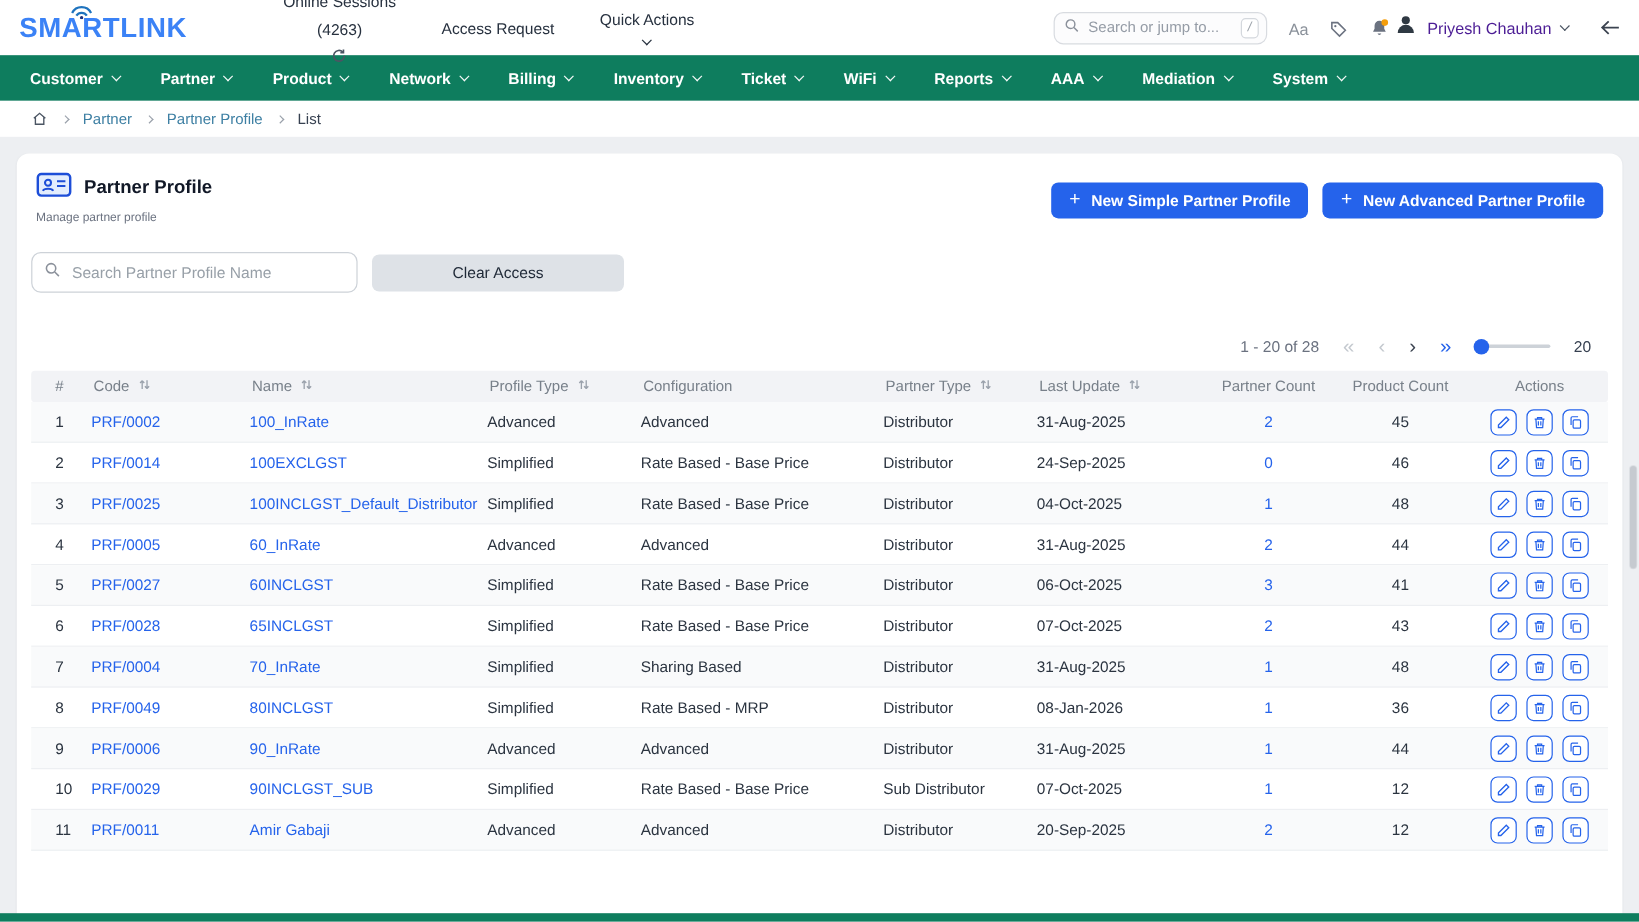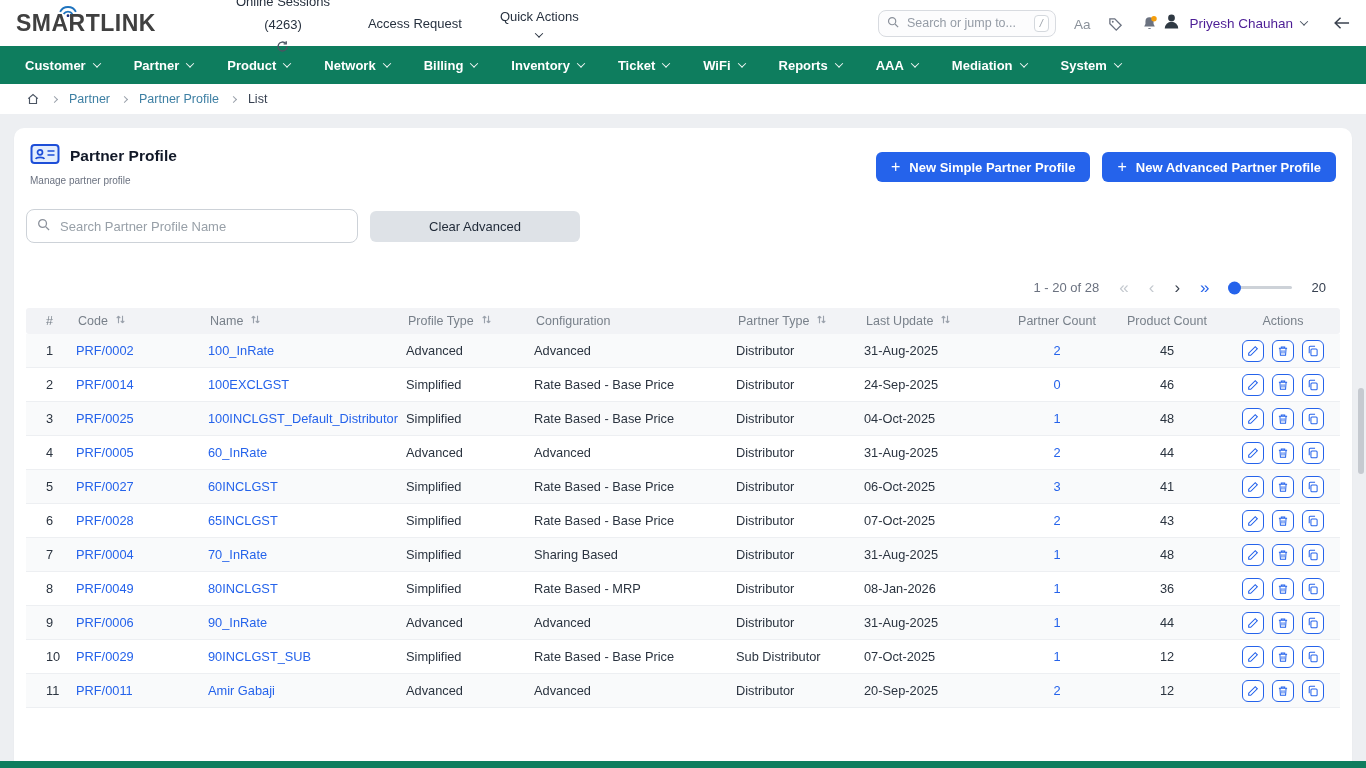--- a/index.html
+++ b/index.html
@@ -8,21 +8,21 @@
   }
   *{box-sizing:border-box;}
   html,body{margin:0;padding:0;}
   body{
     width:1366px;height:768px;overflow:hidden;position:relative;
     font-family:"Liberation Sans",sans-serif;background:var(--page-bg);color:var(--ink);
   }
   
   .topbar{height:46px;background:#fff;display:flex;align-items:center;padding:0 16px;}
   .logo{position:relative;width:168px;flex:0 0 auto;cursor:pointer;}
-  .logo-text{font-size:23px;font-weight:800;letter-spacing:.5px;color:#404040;}
+  .logo-text{font-size:23px;font-weight:800;letter-spacing:.5px;color:#3b82f6;}
   .logo-wifi{position:absolute;left:40px;top:-7px;}
   .top-links{display:flex;align-items:center;gap:38px;margin-left:52px;font-size:13px;color:#27313f;}
   .top-link{display:flex;align-items:center;gap:8px;cursor:pointer;white-space:nowrap;flex-direction:column;}
   .chev{display:inline-block;width:6px;height:6px;border-right:1.6px solid currentColor;border-bottom:1.6px solid currentColor;transform:rotate(45deg) translate(-1px,-1px);}
   .search-pill{margin-left:auto;display:flex;align-items:center;width:178px;height:27px;border:1px solid #d8dbe0;border-radius:8px;background:#fcfcfd;padding:0 6px 0 8px;gap:6px;}
   .search-pill input{border:none;outline:none;background:transparent;flex:1;font-size:12.5px;color:#3b82f6;font-family:"Liberation Sans",sans-serif;min-width:0;}
   .search-pill input::placeholder{color:#959ca6;}
   .slash-badge{border:1px solid #d4d8dd;border-radius:4px;font-size:11px;font-style:italic;color:#9aa0a8;padding:0 5px;height:17px;line-height:15px;background:#fff;}
   .top-icons{display:flex;align-items:flex-end;gap:18px;margin-left:18px;}
   .aa{font-size:13.5px;color:#8a919a;cursor:pointer;}
@@ -45,21 +45,21 @@
   .head-row1{display:flex;align-items:center;gap:10px;}
   .page-title{font-size:15.5px;font-weight:700;color:#111827;}
   .page-subtitle{font-size:10px;color:var(--muted);margin-top:5px;}
   .head-btns{display:flex;gap:12px;margin-top:10px;}
   .btn-primary{background:var(--accent);color:#fff;font-size:13px;font-weight:600;border:none;border-radius:6px;height:30px;padding:0 15px;display:flex;align-items:center;gap:9px;cursor:pointer;font-family:"Liberation Sans",sans-serif;}
   .btn-plus{font-size:16px;font-weight:400;line-height:1;margin-top:-1px;}
   .tabs{margin-top:8px;padding:0 16px;border-bottom:1px solid var(--line);display:flex;}
   .tab{padding:9px 5px 8px;font-size:13px;font-weight:600;color:var(--accent);border-bottom:2.5px solid var(--accent);cursor:pointer;}
   
   .filters{display:flex;align-items:center;gap:12px;padding:17px 12px 14px;}
-  .search-box{width:332px;height:34px;border:1px solid #cdd2d8;border-radius:8px;display:flex;align-items:center;gap:8px;padding:0 10px;background:#fff;}
+  .search-box{width:272px;height:34px;border:1px solid #cdd2d8;border-radius:8px;display:flex;align-items:center;gap:8px;padding:0 10px;background:#fff;}
   .search-box input{border:none;outline:none;flex:1;font-size:13px;color:#374151;font-family:"Liberation Sans",sans-serif;min-width:0;}
   .search-box input::placeholder{color:#98a0a8;}
   .btn-clear{width:210px;height:31px;background:#dee2e7;border:none;border-radius:6px;font-size:13px;font-weight:500;color:#1f2937;cursor:pointer;font-family:"Liberation Sans",sans-serif;}
   
   .pagerow{display:flex;justify-content:flex-end;align-items:center;gap:20px;padding:22px 26px 10px;font-size:13px;color:#6b7280;}
   .pg-btn{font-size:17px;line-height:1;cursor:pointer;user-select:none;}
   .pg-dis{color:#c4c9cf;}
   .pg-dark{color:#3b4350;}
   .pg-accent{color:var(--accent);}
   .pgslider{width:62px;height:3px;background:#cdd2d8;border-radius:2px;position:relative;cursor:pointer;}
@@ -268,21 +268,21 @@
   <div class="filters">
     <div class="search-box">
       <span>
         <svg width="13" height="13" viewBox="0 0 14 14">
             <circle cx="6" cy="6" r="4.2" fill="none" stroke="#8b919b" stroke-width="1.4"></circle>
             <path d="M9.3 9.3L13 13" stroke="#8b919b" stroke-width="1.4"></path>
           </svg>
       </span>
       <input type="text" placeholder="Search Partner Profile Name" style="">
     </div>
-    <button class="btn-clear">Clear Advanced</button>
+    <button class="btn-clear">Clear Access</button>
   </div>
 
   <div class="pagerow">
     <span>1 - 20 of 28</span>
     <span class="pg-btn pg-dis">«</span>
     <span class="pg-btn pg-dis">‹</span>
     <span class="pg-btn pg-dark">›</span>
     <span class="pg-btn pg-accent">»</span>
     <span class="pgslider">
         <span class="pgthumb"></span>

